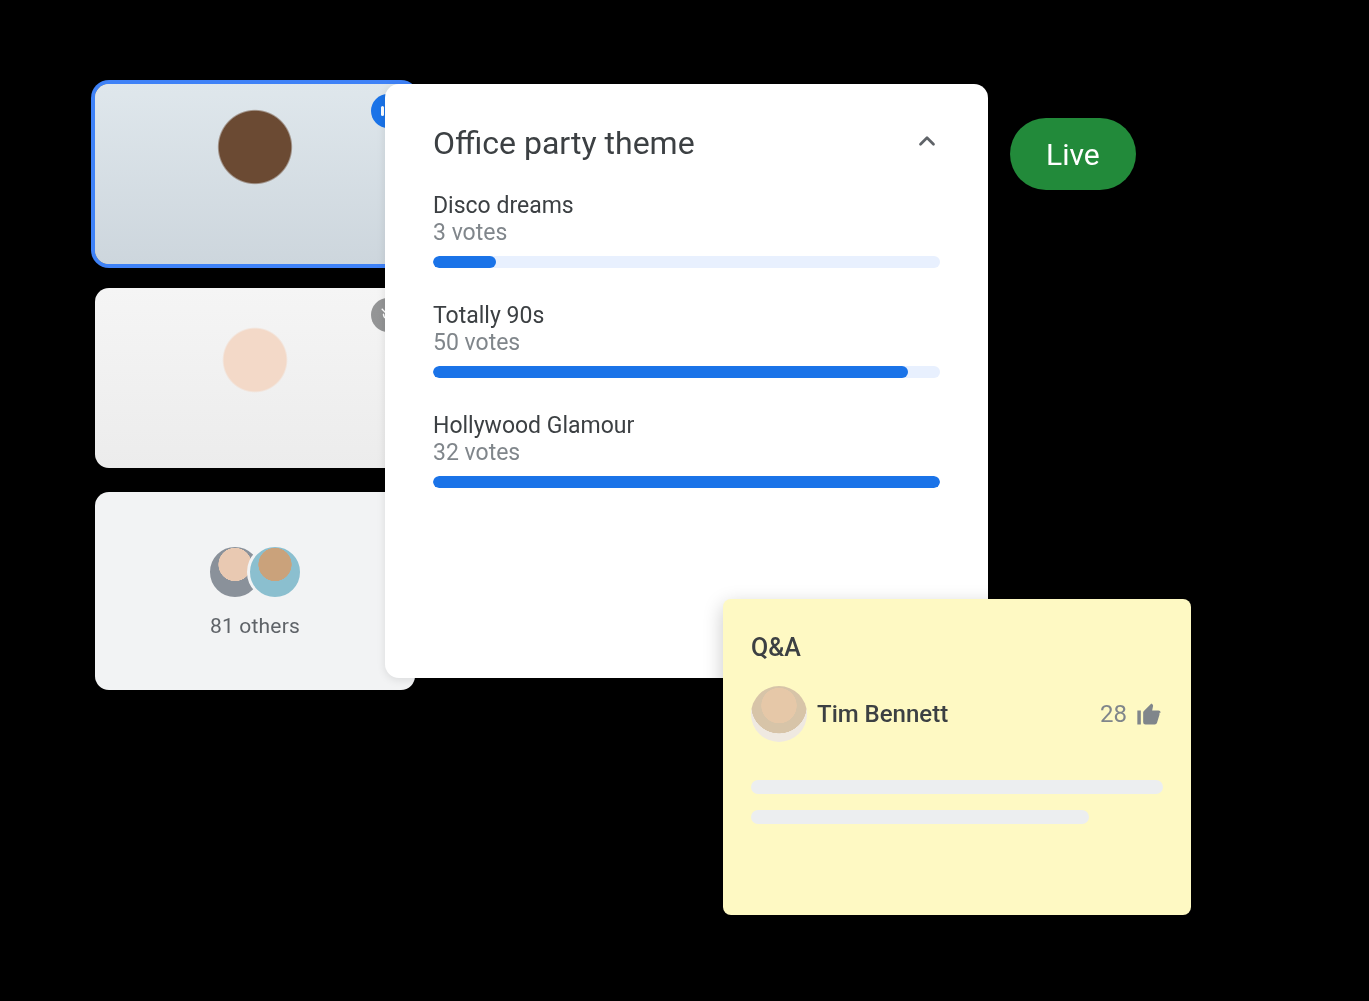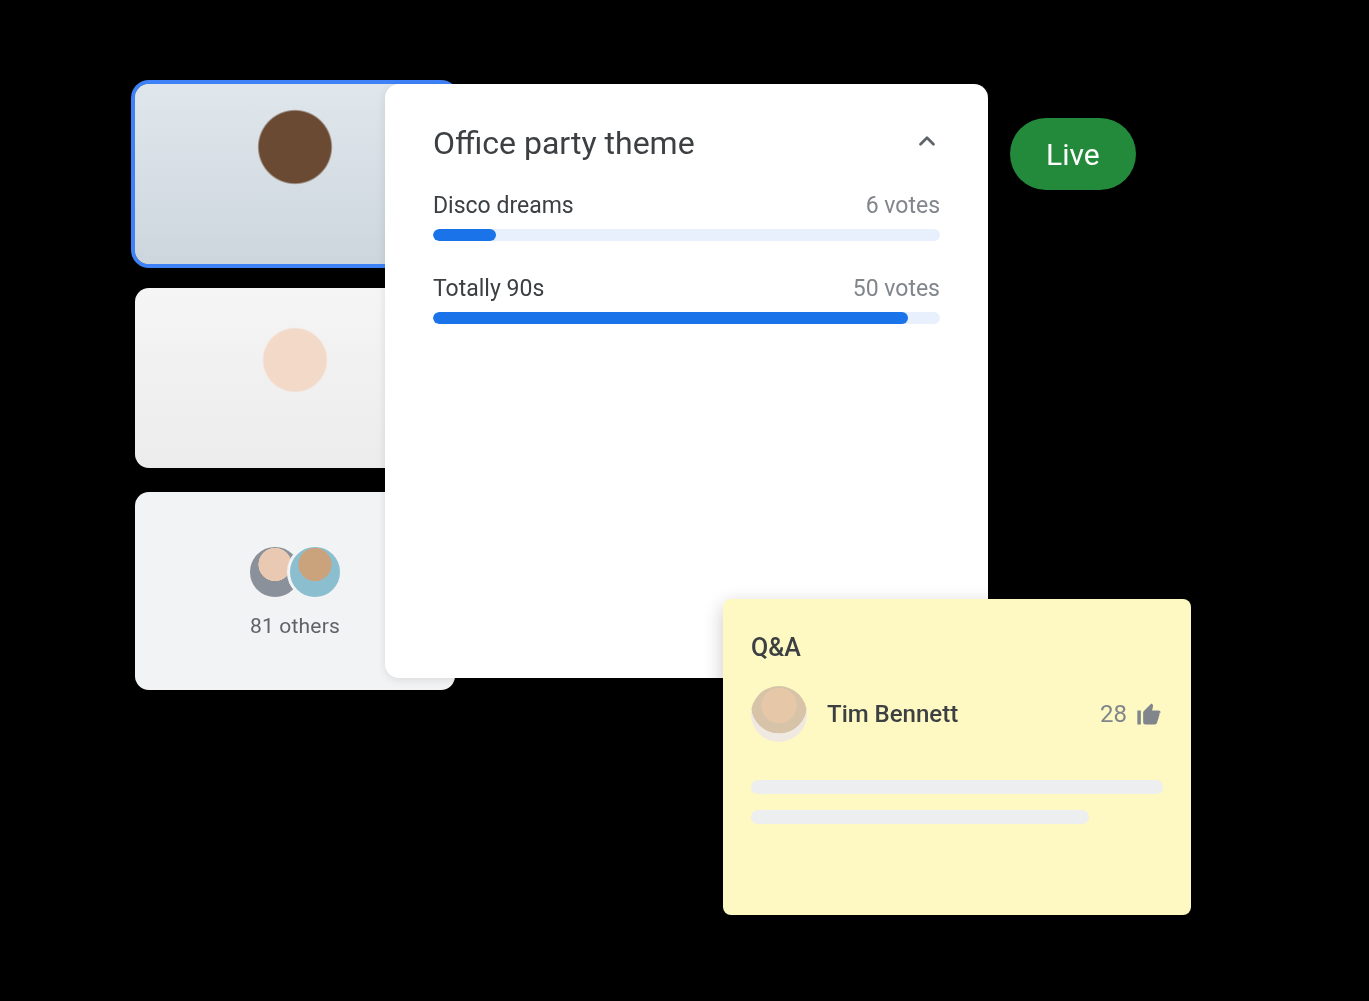--- a/index.html
+++ b/index.html
@@ -1,20 +1,20 @@
 <!DOCTYPE html>
 <html><head>
 <meta charset="utf-8">
 <style>
   * { box-sizing: border-box; margin: 0; padding: 0; }
   html, body { width: 1369px; height: 1001px; background: #000; font-family: -apple-system, BlinkMacSystemFont, "Segoe UI", Roboto, Arial, sans-serif; -webkit-font-smoothing: antialiased; }
   .stage { position: relative; width: 1369px; height: 1001px; }
 
   
-  .tile { position: absolute; width: 320px; border-radius: 14px; overflow: hidden; margin-left: 40px; }
+  .tile { position: absolute; width: 320px; border-radius: 14px; overflow: hidden; }
   .tile.active { box-shadow: 0 0 0 4px #3f82f7; }
   .tile1 { left: 95px; top: 84px;  height: 180px; background: linear-gradient(135deg,#d9e2e8,#bfcbd3); }
   .tile2 { left: 95px; top: 288px; height: 180px; background: linear-gradient(135deg,#eef0f2,#dcdfe3); }
   .tile3 { left: 95px; top: 492px; height: 198px; background: #f2f3f4; display:flex; flex-direction:column; align-items:center; justify-content:center; gap:14px;}
 
   
   .person { width:100%; height:100%; display:flex; align-items:center; justify-content:center; }
   .tile1 .person { background: radial-gradient(circle at 50% 35%, #6b4a33 0 18%, transparent 19%), linear-gradient(#dfe7ec,#cdd6dd); }
   .tile2 .person { background: radial-gradient(circle at 50% 40%, #f3d9c8 0 16%, transparent 17%), linear-gradient(#f5f5f5,#ececec); }
 
@@ -34,33 +34,33 @@
   .av.a2{background:radial-gradient(circle at 50% 35%,#caa27b 0 40%, #8bbfcf 41%);}
   .others-count{ color:#5f6368; font-size:21px; letter-spacing:.2px;}
 
   
   .poll { position:absolute; left:385px; top:84px; width:603px; height:594px; background:#fff; border-radius:14px; box-shadow:0 2px 8px rgba(0,0,0,.1); padding:40px 48px 30px; }
   .poll-header{ display:flex; align-items:center; justify-content:space-between; margin-bottom:30px;}
   .poll-title{ font-size:32px; color:#3c4043; font-weight:400;}
   .chevron{ color:#5f6368; }
   .chevron svg{width:26px;height:26px;fill:none;stroke:#5f6368;stroke-width:2.5;stroke-linecap:round;stroke-linejoin:round;}
   .poll-item{ margin-bottom:34px;}
-  .poll-row{ display:flex; justify-content:space-between; align-items:baseline; margin-bottom:10px;}
+  .poll-row{ display:flex; justify-content:space-between; align-items:baseline; margin-bottom:10px;flex-direction:column;}
   .poll-label{ font-size:23px; color:#3c4043;}
   .poll-votes{ font-size:23px; color:#80868b;}
   .bar{ height:12px; width:100%; background:#e8f0fe; border-radius:6px; overflow:hidden;}
   .bar-fill{ height:100%; background:#1a73e8; border-radius:6px;}
 
   
   .live { position:absolute; left:1010px; top:118px; height:72px; padding:0 36px; background:#228a3a; border-radius:36px; display:flex; align-items:center; color:#fff; font-size:30px; font-weight:400;}
 
   
   .qa { position:absolute; left:723px; top:599px; width:468px; height:316px; background:#fef9c3; border-radius:8px; box-shadow:0 6px 20px rgba(0,0,0,.22); padding:34px 28px;}
   .qa-title{ font-size:25px; color:#3c4043; font-weight:500; margin-bottom:24px;}
-  .qa-row{ display:flex; align-items:center; gap:20px; margin-bottom:38px;}
+  .qa-row{ display:flex; align-items:center; gap:10px; margin-bottom:38px;}
   .qa-row .av{ width:56px;height:56px;border-radius:50%; background:radial-gradient(circle at 50% 35%,#e6c8a8 0 38%, #d7c4a8 39% 60%, #efe9e1 61%); border:none;}
   .qa-name{ flex:1; font-size:24px; font-weight:500; color:#3c4043;}
   .qa-likes{ display:flex; align-items:center; gap:8px; color:#80868b; font-size:24px;}
   .qa-likes svg{width:28px;height:28px;fill:#80868b;}
   .skeleton{ height:14px; background:#eceef0; border-radius:7px; margin-bottom:16px;}
   .skeleton.short{ width:82%; }
 </style>
 </head>
 <body>
 
@@ -102,33 +102,42 @@
       <div class="chevron">
         <svg viewBox="0 0 24 24">
             <polyline points="6 15 12 9 18 15"></polyline>
           </svg>
       </div>
     </div>
     <div id="poll-options">
         <div class="poll-item">
           <div class="poll-row">
             <span class="poll-label">Disco dreams</span>
-            <span class="poll-votes">6 votes</span>
+            <span class="poll-votes">3 votes</span>
           </div>
           <div class="bar">
             <div class="bar-fill" style="width:12.5%"></div>
           </div>
         </div>
         <div class="poll-item">
           <div class="poll-row">
             <span class="poll-label">Totally 90s</span>
             <span class="poll-votes">50 votes</span>
           </div>
           <div class="bar">
             <div class="bar-fill" style="width:93.75%"></div>
+          </div>
+        </div>
+        <div class="poll-item">
+          <div class="poll-row">
+            <span class="poll-label">Hollywood Glamour</span>
+            <span class="poll-votes">32 votes</span>
+          </div>
+          <div class="bar">
+            <div class="bar-fill" style="width:100%"></div>
           </div>
         </div>
       </div>
   </div>
 
   <div class="qa">
     <div class="qa-title">Q&amp;A</div>
     <div class="qa-row">
       <div class="av"></div>
       <div class="qa-name">Tim Bennett</div>

